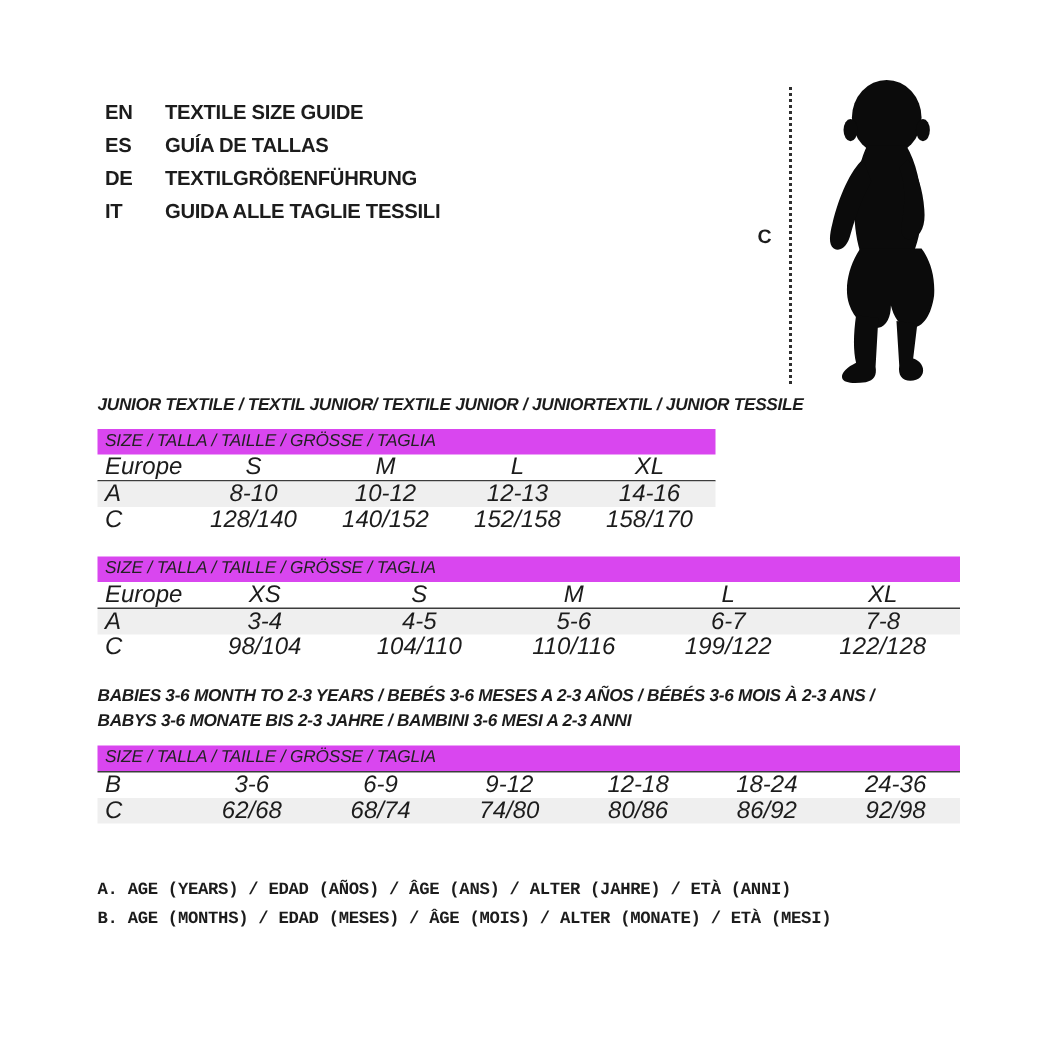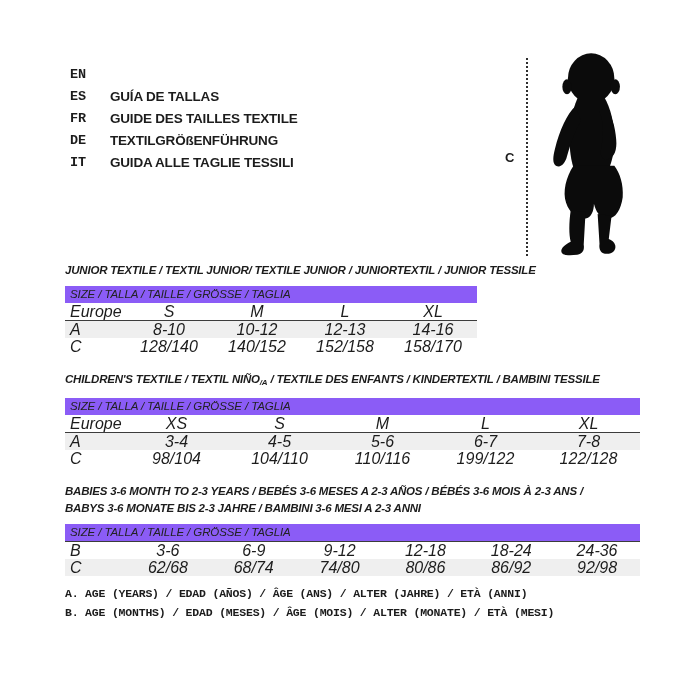--- a/index.html
+++ b/index.html
@@ -3,58 +3,55 @@
 <meta charset="utf-8">
 <style>
   html,body{margin:0;padding:0;}
   body{
     width:700px;height:700px;background:#ffffff;position:relative;overflow:hidden;
     font-family:"Liberation Sans", sans-serif;color:#1c1c1c;
   }
   
   .lang-block{position:absolute;left:70px;top:64px;}
   .lang-row{display:flex;line-height:22px;font-weight:bold;font-size:13.5px;letter-spacing:-0.2px;}
-  .lang-code{width:40px;font-family:Liberation Mono, monospace;}
+  .lang-code{width:40px;}
   
   .figure{position:absolute;left:497px;top:50px;width:170px;height:215px;}
   .measure-line{position:absolute;left:29px;top:8px;height:198px;border-left:2px dotted #2e2e2e;}
   .c-label{position:absolute;left:8px;top:100px;font-weight:bold;font-size:13px;}
   .figure svg{position:absolute;left:44px;top:2px;}
   
   .tables{position:absolute;left:65px;top:262px;width:575px;font-style:italic;}
   .section{margin-bottom:16px;}
   .section.narrow{width:412px;}
   .tbl-title{font-weight:bold;font-size:11.5px;line-height:17px;margin-bottom:7px;letter-spacing:-0.2px;white-space:nowrap;}
   .title-line{white-space:nowrap;}
   .sub{font-size:8px;vertical-align:-2px;}
-  .size-bar{background:#8b5cf6;font-size:11.5px;line-height:17px;height:17px;padding-left:5px;color:#222;letter-spacing:-0.1px;}
+  .size-bar{background:#d946ef;font-size:11.5px;line-height:17px;height:17px;padding-left:5px;color:#222;letter-spacing:-0.1px;}
   .trow{display:flex;font-size:16px;line-height:17px;height:17px;}
   .trow .rlabel{width:55px;padding-left:5px;text-align:left;}
   .trow .cell{flex:1;text-align:center;}
   .row-europe{border-bottom:1px solid #3c3c3c;}
   .first-data-line{border-top:1px solid #3c3c3c;}
   .row-shade{background:#efefef;}
   
   .notes{position:absolute;left:65px;top:584px;}
   .note-line{font-weight:bold;font-size:11.5px;line-height:19px;letter-spacing:-0.2px;white-space:nowrap;font-family:Liberation Mono, monospace;}
 </style>
 </head>
 <body>
 
 <div class="lang-block">
     <div class="lang-row">
       <span class="lang-code">EN</span>
+      <span class="lang-label">TEXTILE SIZE GUIDE</span>
     </div>
     <div class="lang-row">
       <span class="lang-code">ES</span>
       <span class="lang-label">GUÍA DE TALLAS</span>
-    </div>
-    <div class="lang-row">
-      <span class="lang-code">FR</span>
-      <span class="lang-label">GUIDE DES TAILLES TEXTILE</span>
     </div>
     <div class="lang-row">
       <span class="lang-code">DE</span>
       <span class="lang-label">TEXTILGRÖßENFÜHRUNG</span>
     </div>
     <div class="lang-row">
       <span class="lang-code">IT</span>
       <span class="lang-label">GUIDA ALLE TAGLIE TESSILI</span>
     </div>
   </div>
@@ -97,21 +94,20 @@
       </div>
       <div class="trow">
         <span class="rlabel">C</span>
         <span class="cell">128/140</span>
         <span class="cell">140/152</span>
         <span class="cell">152/158</span>
         <span class="cell">158/170</span>
       </div>
     </div>
     <div class="section">
-      <div class="tbl-title"><span>CHILDREN'S TEXTILE / TEXTIL NIÑO</span><span class="sub">/A</span><span> / TEXTILE DES ENFANTS / KINDERTEXTIL / BAMBINI TESSILE</span></div>
       <div class="size-bar">SIZE / TALLA / TAILLE / GRÖSSE / TAGLIA</div>
       <div class="trow row-europe">
         <span class="rlabel">Europe</span>
         <span class="cell">XS</span>
         <span class="cell">S</span>
         <span class="cell">M</span>
         <span class="cell">L</span>
         <span class="cell">XL</span>
       </div>
       <div class="trow row-shade">

